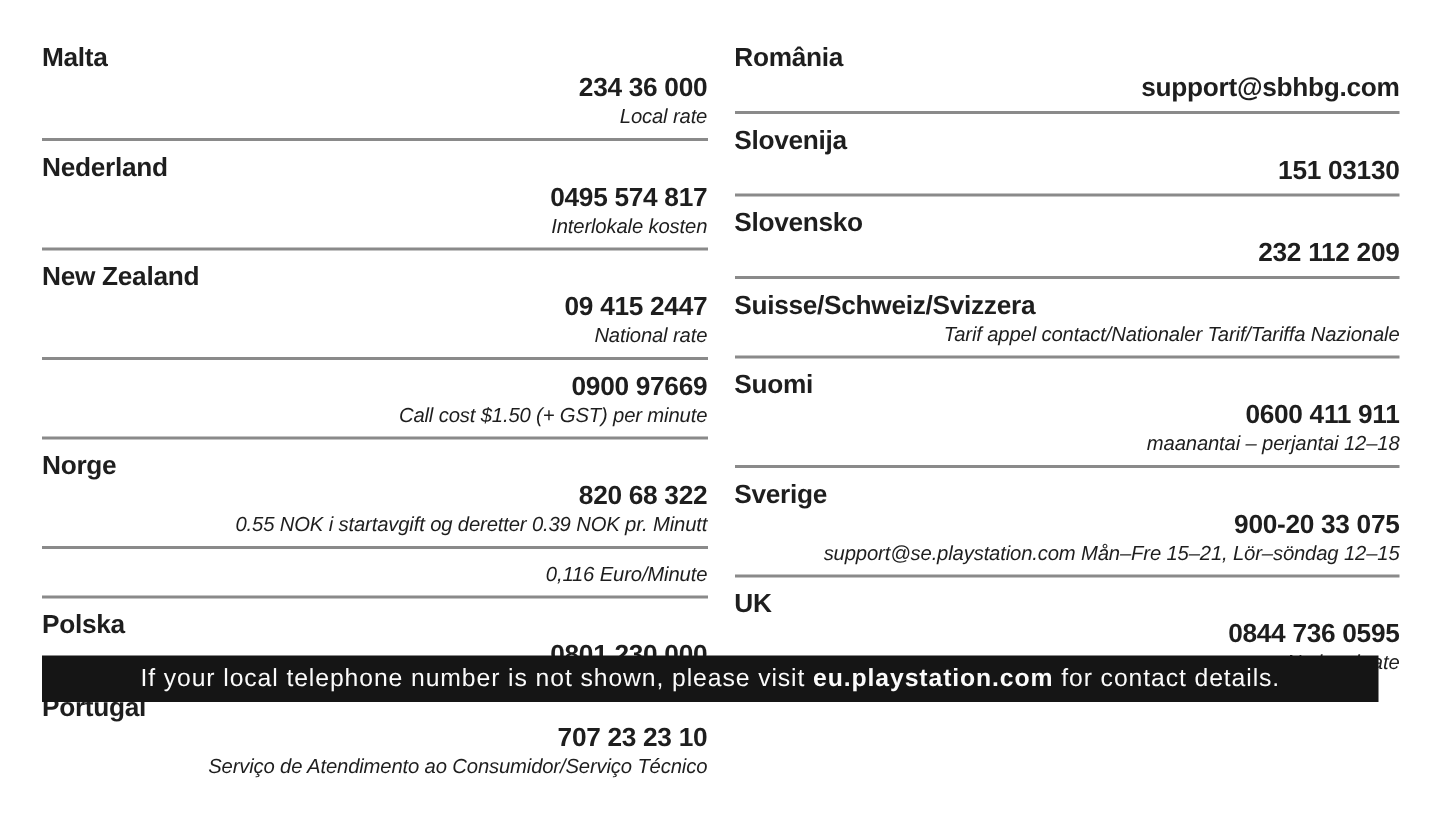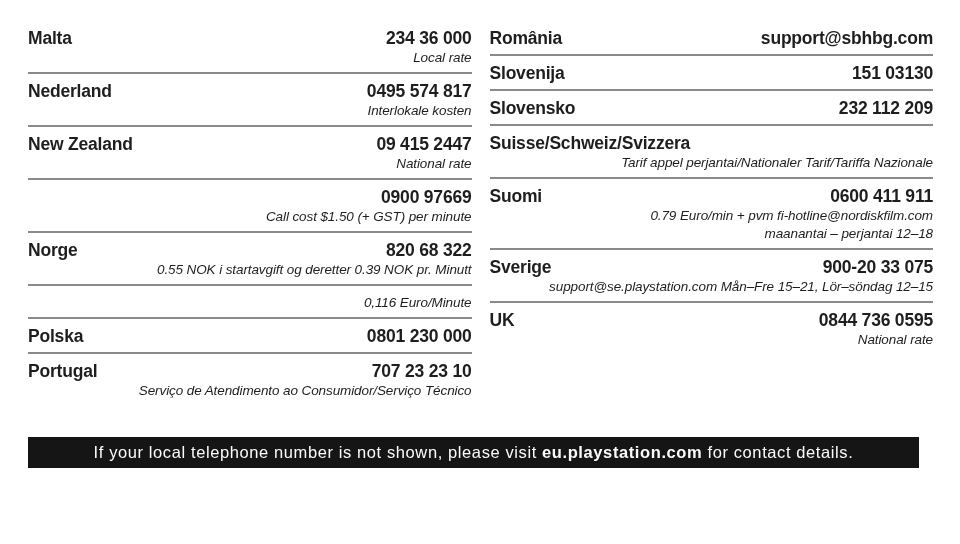--- a/index.html
+++ b/index.html
@@ -37,20 +37,21 @@
     border-bottom: none;
   }
   .main-line {
     display: flex;
     justify-content: space-between;
     align-items: baseline;
     font-weight: 700;
     font-size: 17.5px;
     line-height: 20px;
     letter-spacing: -0.2px;
+    flex-direction: column;
   }
   .country {
     white-space: nowrap;
     text-align: left;
   }
   .number {
     white-space: nowrap;
     text-align: right;
     margin-left: auto;
   }
@@ -155,28 +156,27 @@
         <div class="row">
     <div class="main-line">
       <span class="country">Slovensko</span>
       <span class="number">232 112 209</span>
     </div>
   </div>
         <div class="row">
     <div class="main-line">
       <span class="country">Suisse/Schweiz/Svizzera</span>
     </div>
-  <div class="note">Tarif appel perjantai/Nationaler Tarif/Tariffa Nazionale</div>
+  <div class="note">Tarif appel contact/Nationaler Tarif/Tariffa Nazionale</div>
         </div>
         <div class="row">
     <div class="main-line">
       <span class="country">Suomi</span>
       <span class="number">0600 411 911</span>
     </div>
-  <div class="note">0.79 Euro/min + pvm fi-hotline@nordiskfilm.com</div>
           <div class="note">maanantai – perjantai 12–18</div>
         </div>
         <div class="row">
     <div class="main-line">
       <span class="country">Sverige</span>
       <span class="number">900-20 33 075</span>
     </div>
   <div class="note">support@se.playstation.com Mån–Fre 15–21, Lör–söndag 12–15</div>
         </div>
         <div class="row">

